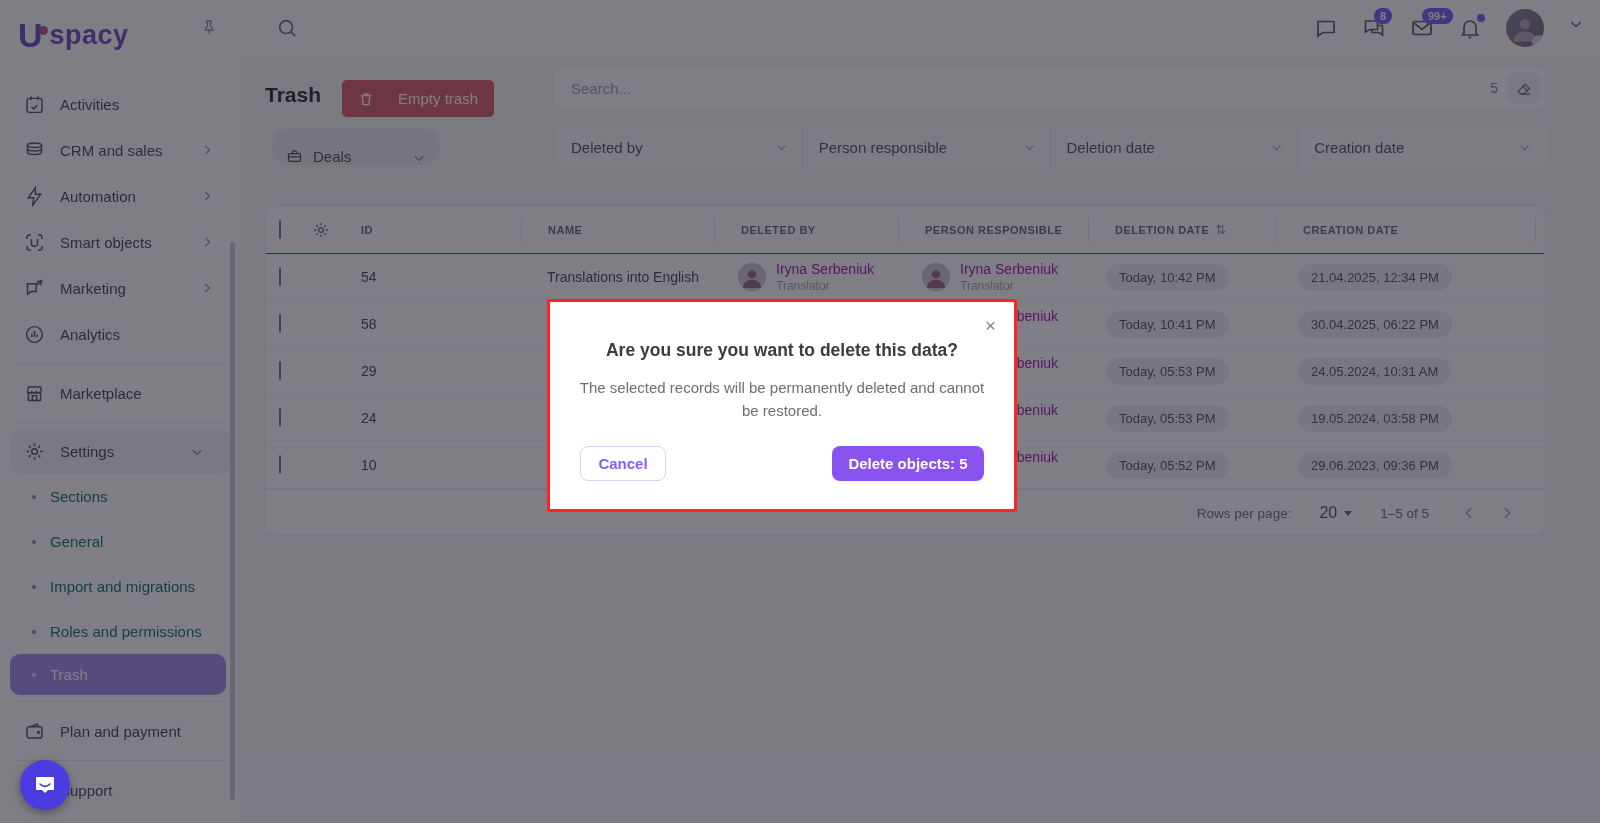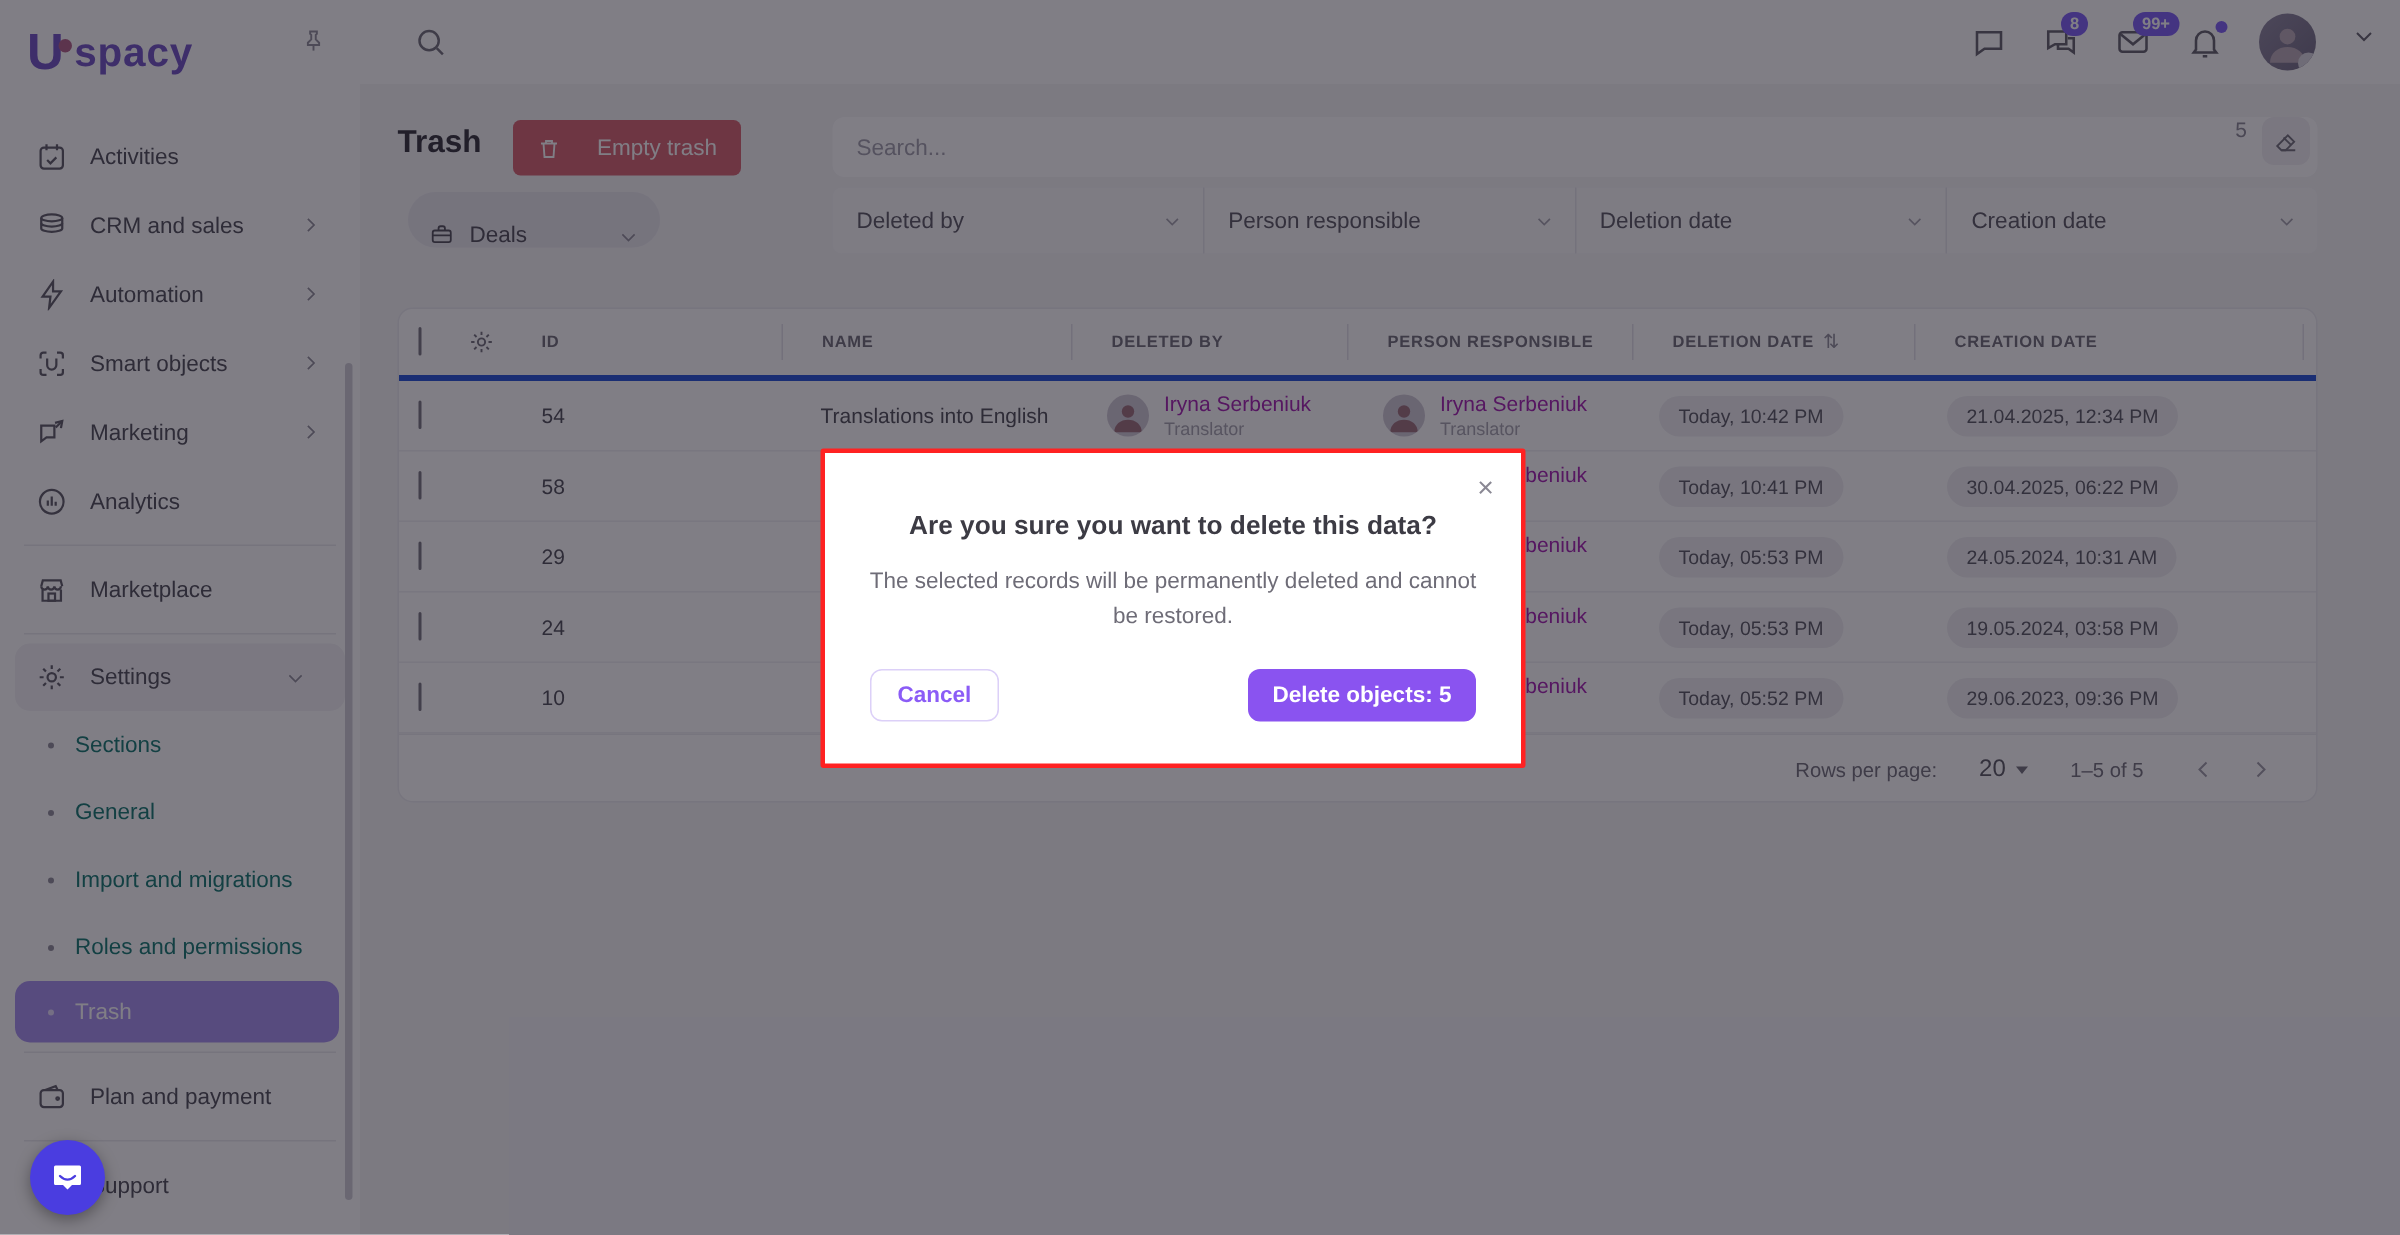--- a/index.html
+++ b/index.html
@@ -35,36 +35,36 @@
   .tb-ic { position:relative; color:#5f5d68; width:24px; height:24px; cursor:pointer; }
   .badge { position:absolute; top:-8px; left:12px; background:#7b5cf6; color:#fff; font-size:11px; font-weight:700; border-radius:10px; padding:2px 6px; line-height:1.1; }
   .bell-dot { position:absolute; top:-2px; right:-3px; width:8px; height:8px; border-radius:50%; background:#7b5cf6; }
   .avatar { width:38px; height:38px; border-radius:50%; background:linear-gradient(135deg,#8d86a0,#6e6880); position:relative; overflow:hidden; cursor:pointer; flex:none; }
   .avatar svg { position:absolute; left:5px; top:6px; }
   .av-sub { position:absolute; right:-2px; bottom:-2px; width:14px; height:14px; border-radius:50%; background:#d9d7df; }
 
   
   .page-title { position:absolute; left:25px; top:27px; font-size:21px; font-weight:700; color:#2f2e37; }
   .btn-danger { position:absolute; left:102px; top:24px; height:37px; padding:0 16px; display:flex; align-items:center; gap:24px; background:#d85f6d; color:#fff; font-size:15px; border:none; border-radius:5px; cursor:pointer; }
-  .search-wrap { position:absolute; left:315px; top:22px; width:990px; height:40px; background:#ffffff; border-radius:8px; display:flex; }
+  .search-wrap { position:absolute; left:315px; top:12px; width:990px; height:40px; background:#ffffff; border-radius:8px; display:flex; align-items:center; }
   .search-input { flex:1; border:none; outline:none; background:transparent; font-size:15px; color:#44434c; padding:0 16px; font-family:inherit; }
   .search-input::placeholder { color:#a09eab; }
   .search-count { color:#8a8894; font-size:14px; margin-right:10px; }
   .eraser-btn { width:32px; height:32px; margin-right:5px; border-radius:8px; background:#f1f0f4; display:flex; align-items:center; justify-content:center; color:#6f6d79; cursor:pointer; border:none; }
   .chip { position:absolute; left:32px; top:72px; width:168px; height:37px; background:#e9e8ee; border-radius:19px; display:flex; align-items:flex-end; padding:0 14px; gap:10px; cursor:pointer; }
   .chip-label { font-size:15px; color:#4c4b55; flex:1; }
   .filters { position:absolute; left:315px; top:69px; width:990px; height:44px; display:flex; background:#fafafb; border-radius:6px; }
   .filter { flex:1; display:flex; align-items:center; padding:0 16px; border-right:1px solid #e5e4ea; font-size:15px; color:#57555f; cursor:pointer; position:relative; }
   .filter:last-child { border-right:none; }
   .filter .chev { position:absolute; right:14px; color:#a3a1ac; }
 
   
   .card { position:absolute; left:25px; top:149px; width:1280px; height:330px; background:#ffffff; border:1px solid #ececf0; border-radius:10px; overflow:hidden; }
   .tgrid { display:grid; grid-template-columns:46px 40px 169px 193px 184px 190px 188px 1fr; align-items:center; }
-  .thead { height:48px; border-bottom:4px solid #1d4ed8; }
+  .thead { height:48px; border-bottom:1px solid #1d4ed8; }
   .th { font-size:11px; font-weight:700; letter-spacing:.5px; color:#6d6b76; text-transform:uppercase; padding-left:26px; position:relative; height:24px; display:flex; align-items:center; border-left:1px solid #e2e1e8; }
   .th.noborder { border-left:none; }
   .th:last-child::after { content:""; position:absolute; right:8px; top:0; height:24px; border-left:1px solid #e2e1e8; }
   .sort { margin-left:6px; color:#8f8d99; font-size:13px; font-weight:400; }
   .cb-cell { padding-left:13px; }
   .cbox { width:18px; height:18px; border:1.5px solid #75737e; border-radius:3px; background:#fff; cursor:pointer; }
   .gear-cell { color:#6f6d79; display:flex; align-items:center; }
   .trow { height:47px; border-bottom:1px solid #f0eff4; }
   .trow:last-child { border-bottom:none; }
   .cell-id { font-size:14px; color:#4b4a54; padding-left:9px; }

